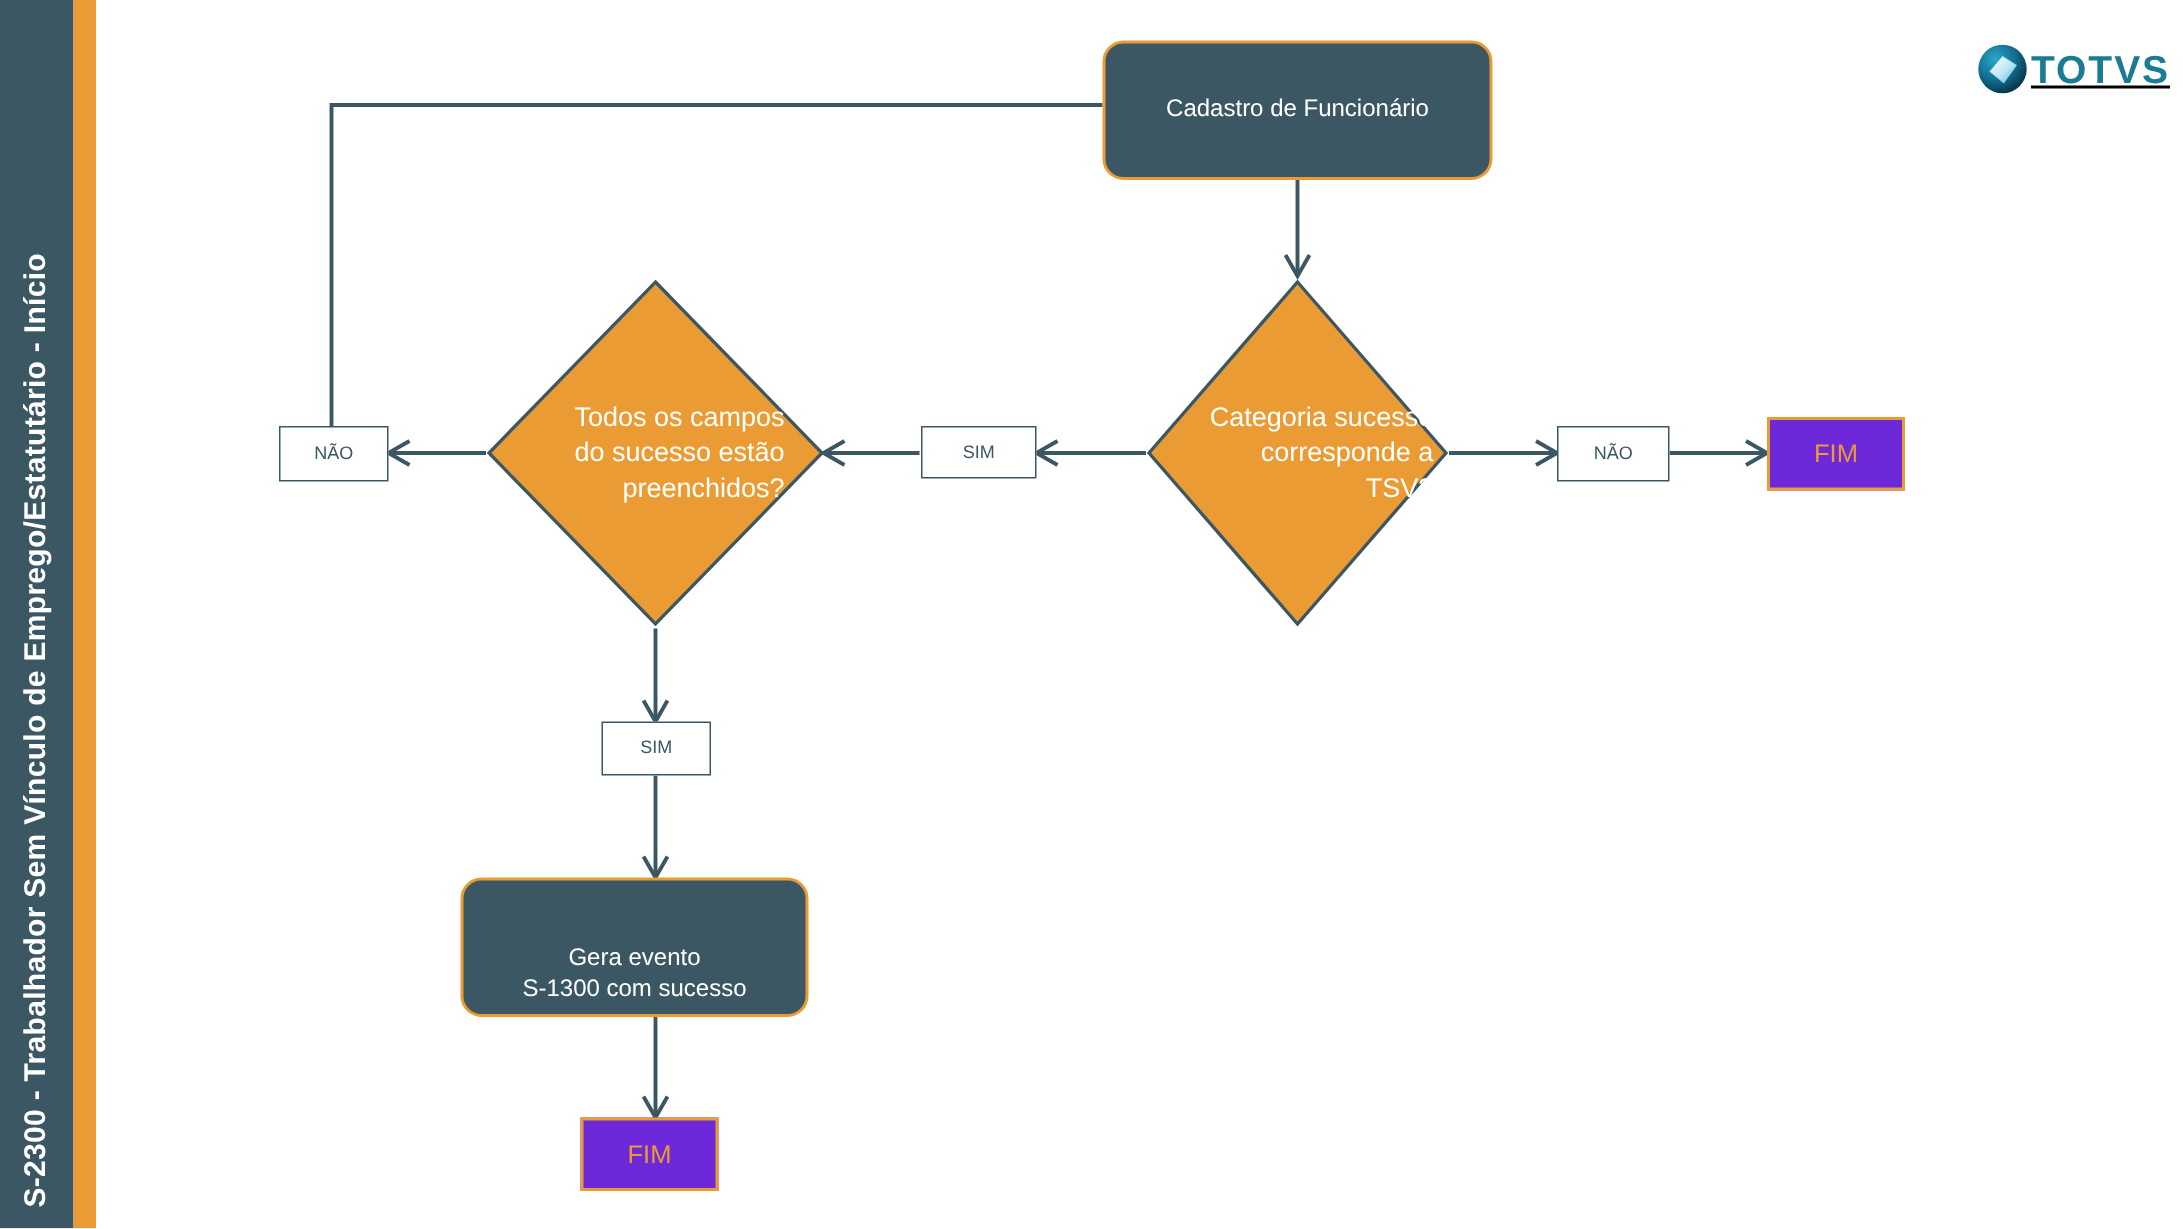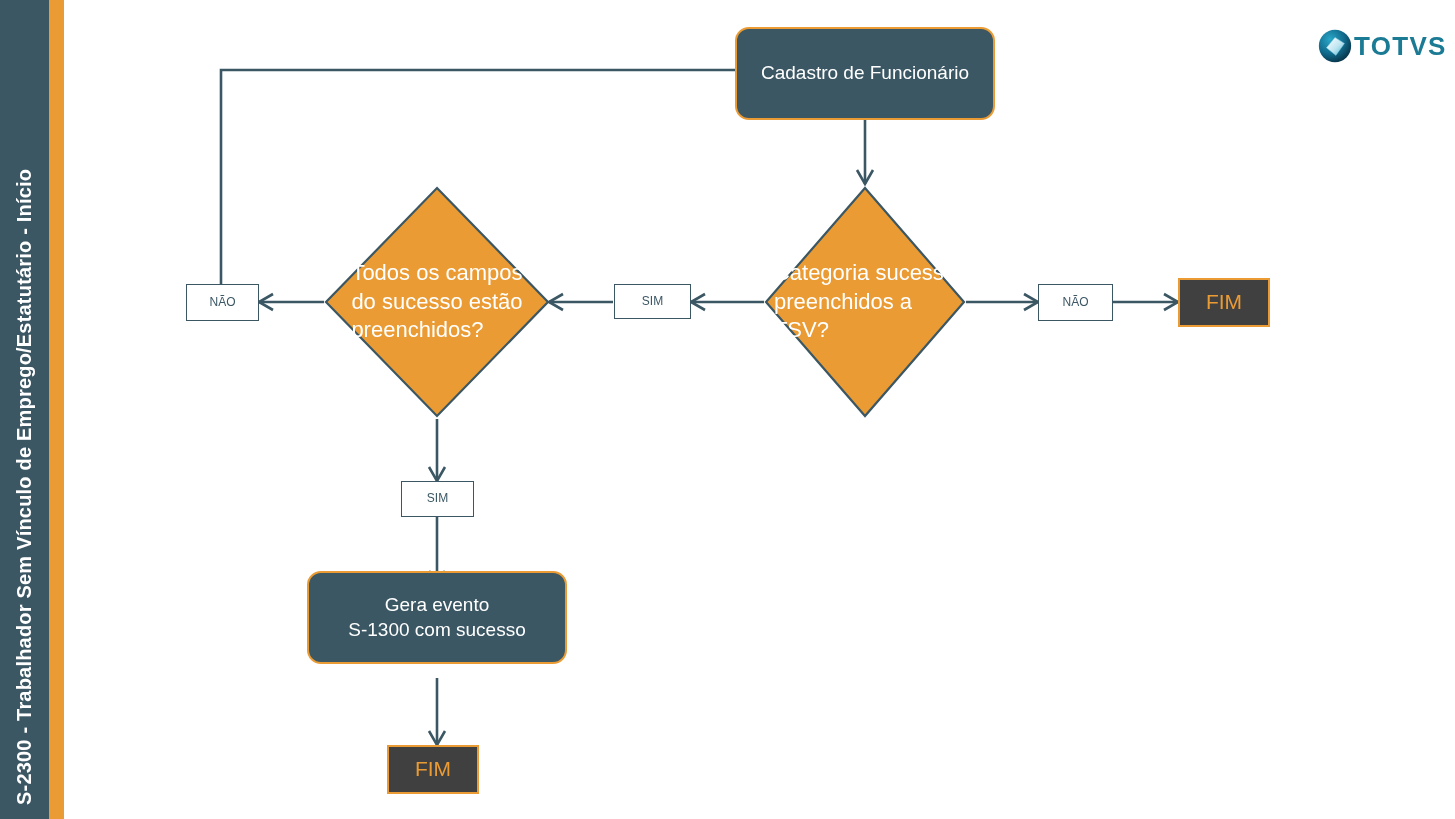--- a/index.html
+++ b/index.html
@@ -56,20 +56,21 @@
   }
 
   
   .logo {
     position: absolute;
     left: 1318px;
     top: 29px;
     display: flex;
     align-items: center;
     gap: 2px;
+    text-decoration: underline;
   }
   .logo-mark {
     width: 34px;
     height: 34px;
     flex: 0 0 34px;
   }
   .logo-word {
     color: #1b7b94;
     font-size: 26px;
     font-weight: bold;
@@ -87,64 +88,64 @@
     text-align: center;
     line-height: 1.28;
   }
 
   
   .proc {
     background: #3b5764;
     border: 2px solid #eb9b33;
     border-radius: 14px;
     color: #ffffff;
-    font-size: 19px;
+    font-size: 16px;
     padding: 6px 10px;
   }
 
   
   .label-box {
     background: #ffffff;
     border: 1.6px solid #3b5764;
     color: #3b5764;
     font-size: 12px;
     z-index: 4;
   }
 
   
   .fim-box {
-    background: #404040;
+    background: #6d28d9;
     border: 2.4px solid #eb9b33;
     color: #eb9b33;
-    font-size: 21px;
+    font-size: 17px;
     z-index: 4;
   }
 
   
   .diamond-wrap {
     position: absolute;
   }
   .diamond-wrap svg {
     position: absolute;
     left: 0;
     top: 0;
     overflow: visible;
   }
   .diamond-text {
     position: absolute;
-    left: 0;
+    left: 16px;
     top: 0;
     width: 100%;
     height: 100%;
     display: flex;
     align-items: center;
     justify-content: center;
-    text-align: left;
+    text-align: right;
     color: #ffffff;
-    font-size: 22px;
+    font-size: 18px;
     line-height: 1.3;
     pointer-events: none;
   }
 
   
   #connectors {
     position: absolute;
     left: 0;
     top: 0;
     width: 1455px;
@@ -225,21 +226,21 @@
     </div>
   </div>
 
   <div class="diamond-wrap" style="left:764px; top:186px; width:202px; height:232px; z-index:3;">
     <svg width="202" height="232" viewBox="0 0 202 232">
       <polygon points="101,2 200,116 101,230 2,116" fill="#eb9b33" stroke="#3b5764" stroke-width="2.2"></polygon>
     </svg>
     <div class="diamond-text">
       <div>
         <div>Categoria sucesso</div>
-        <div>preenchidos a</div>
+        <div>corresponde a</div>
         <div>TSV?</div>
       </div>
     </div>
   </div>
 
   <div class="diamond-wrap" style="left:324px; top:186px; width:226px; height:232px; z-index:3;">
     <svg width="226" height="232" viewBox="0 0 226 232">
       <polygon points="113,2 224,116 113,230 2,116" fill="#eb9b33" stroke="#3b5764" stroke-width="2.2"></polygon>
     </svg>
     <div class="diamond-text">
@@ -254,21 +255,21 @@
   <div class="node label-box" style="left:614px; top:284px; width:77px; height:35px;">SIM</div>
 
   <div class="node label-box" style="left:1038px; top:284px; width:75px; height:37px;">NÃO</div>
 
   <div class="node fim-box" style="left:1178px; top:278px; width:92px; height:49px;">FIM</div>
 
   <div class="node label-box" style="left:186px; top:284px; width:73px; height:37px;">NÃO</div>
 
   <div class="node label-box" style="left:401px; top:481px; width:73px; height:36px;">SIM</div>
 
-  <div class="node proc" style="left:307px; top:571px; width:260px; height:93px; z-index:3;">
+  <div class="node proc" style="left:307px; top:585px; width:232px; height:93px; z-index:3;align-items:flex-end;">
     <div>
       <div>Gera evento</div>
       <div>S-1300 com sucesso</div>
     </div>
   </div>
 
   <div class="node fim-box" style="left:387px; top:745px; width:92px; height:49px;">FIM</div>
 
 </div>
 

